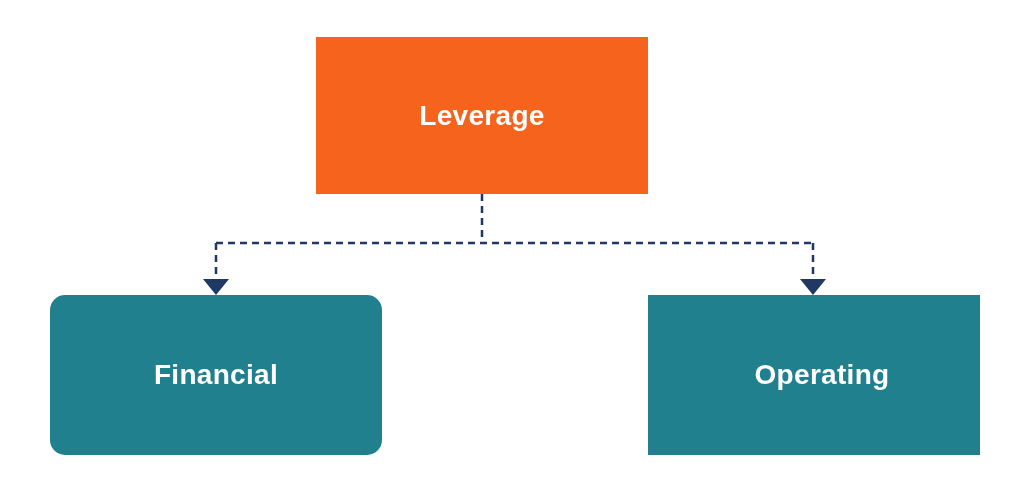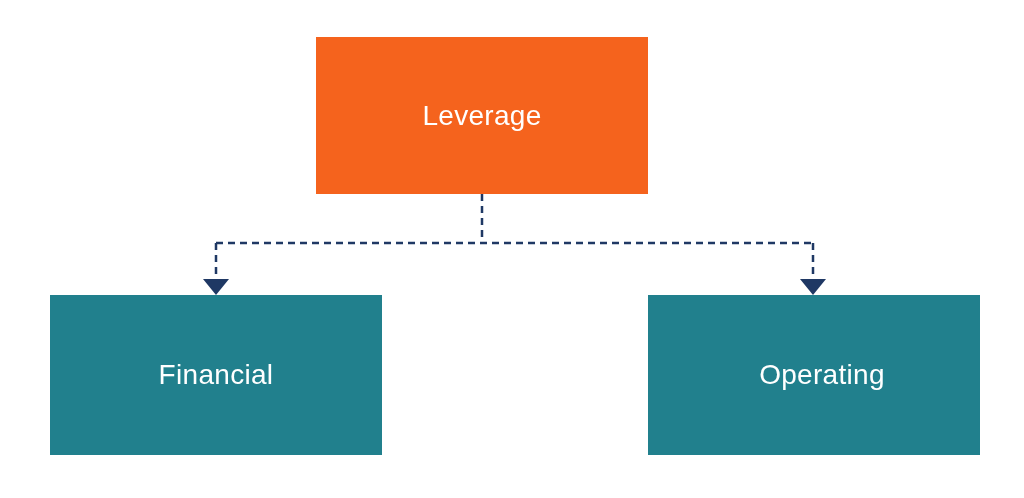--- a/index.html
+++ b/index.html
@@ -22,40 +22,40 @@
     width: 1024px;
     height: 498px;
     pointer-events: none;
   }
   .node {
     position: absolute;
     display: flex;
     align-items: center;
     justify-content: center;
     color: #ffffff;
-    font-weight: 400;
+    font-weight: 700;
     font-size: 28px;
     letter-spacing: 0.3px;
     text-align: center;
     box-sizing: border-box;
   }
   .node-root {
     left: 316px;
     top: 37px;
     width: 332px;
     height: 157px;
     background: #f5631d;
   }
   .node-child {
     top: 295px;
     width: 332px;
     height: 160px;
     background: #21808d;
   }
-  .node-financial { left: 50px; }
+  .node-financial { left: 50px; border-radius: 15px; }
   .node-operating { left: 648px; padding-left: 16px; }
 </style>
 </head>
 <body>
 
 <div class="canvas">
 
   <svg class="connector-layer" width="1024" height="498" viewBox="0 0 1024 498" xmlns="http://www.w3.org/2000/svg">
 
     <path d="M482 194 L482 243" fill="none" stroke="#1f3864" stroke-width="2.5" stroke-dasharray="7 5"></path>

